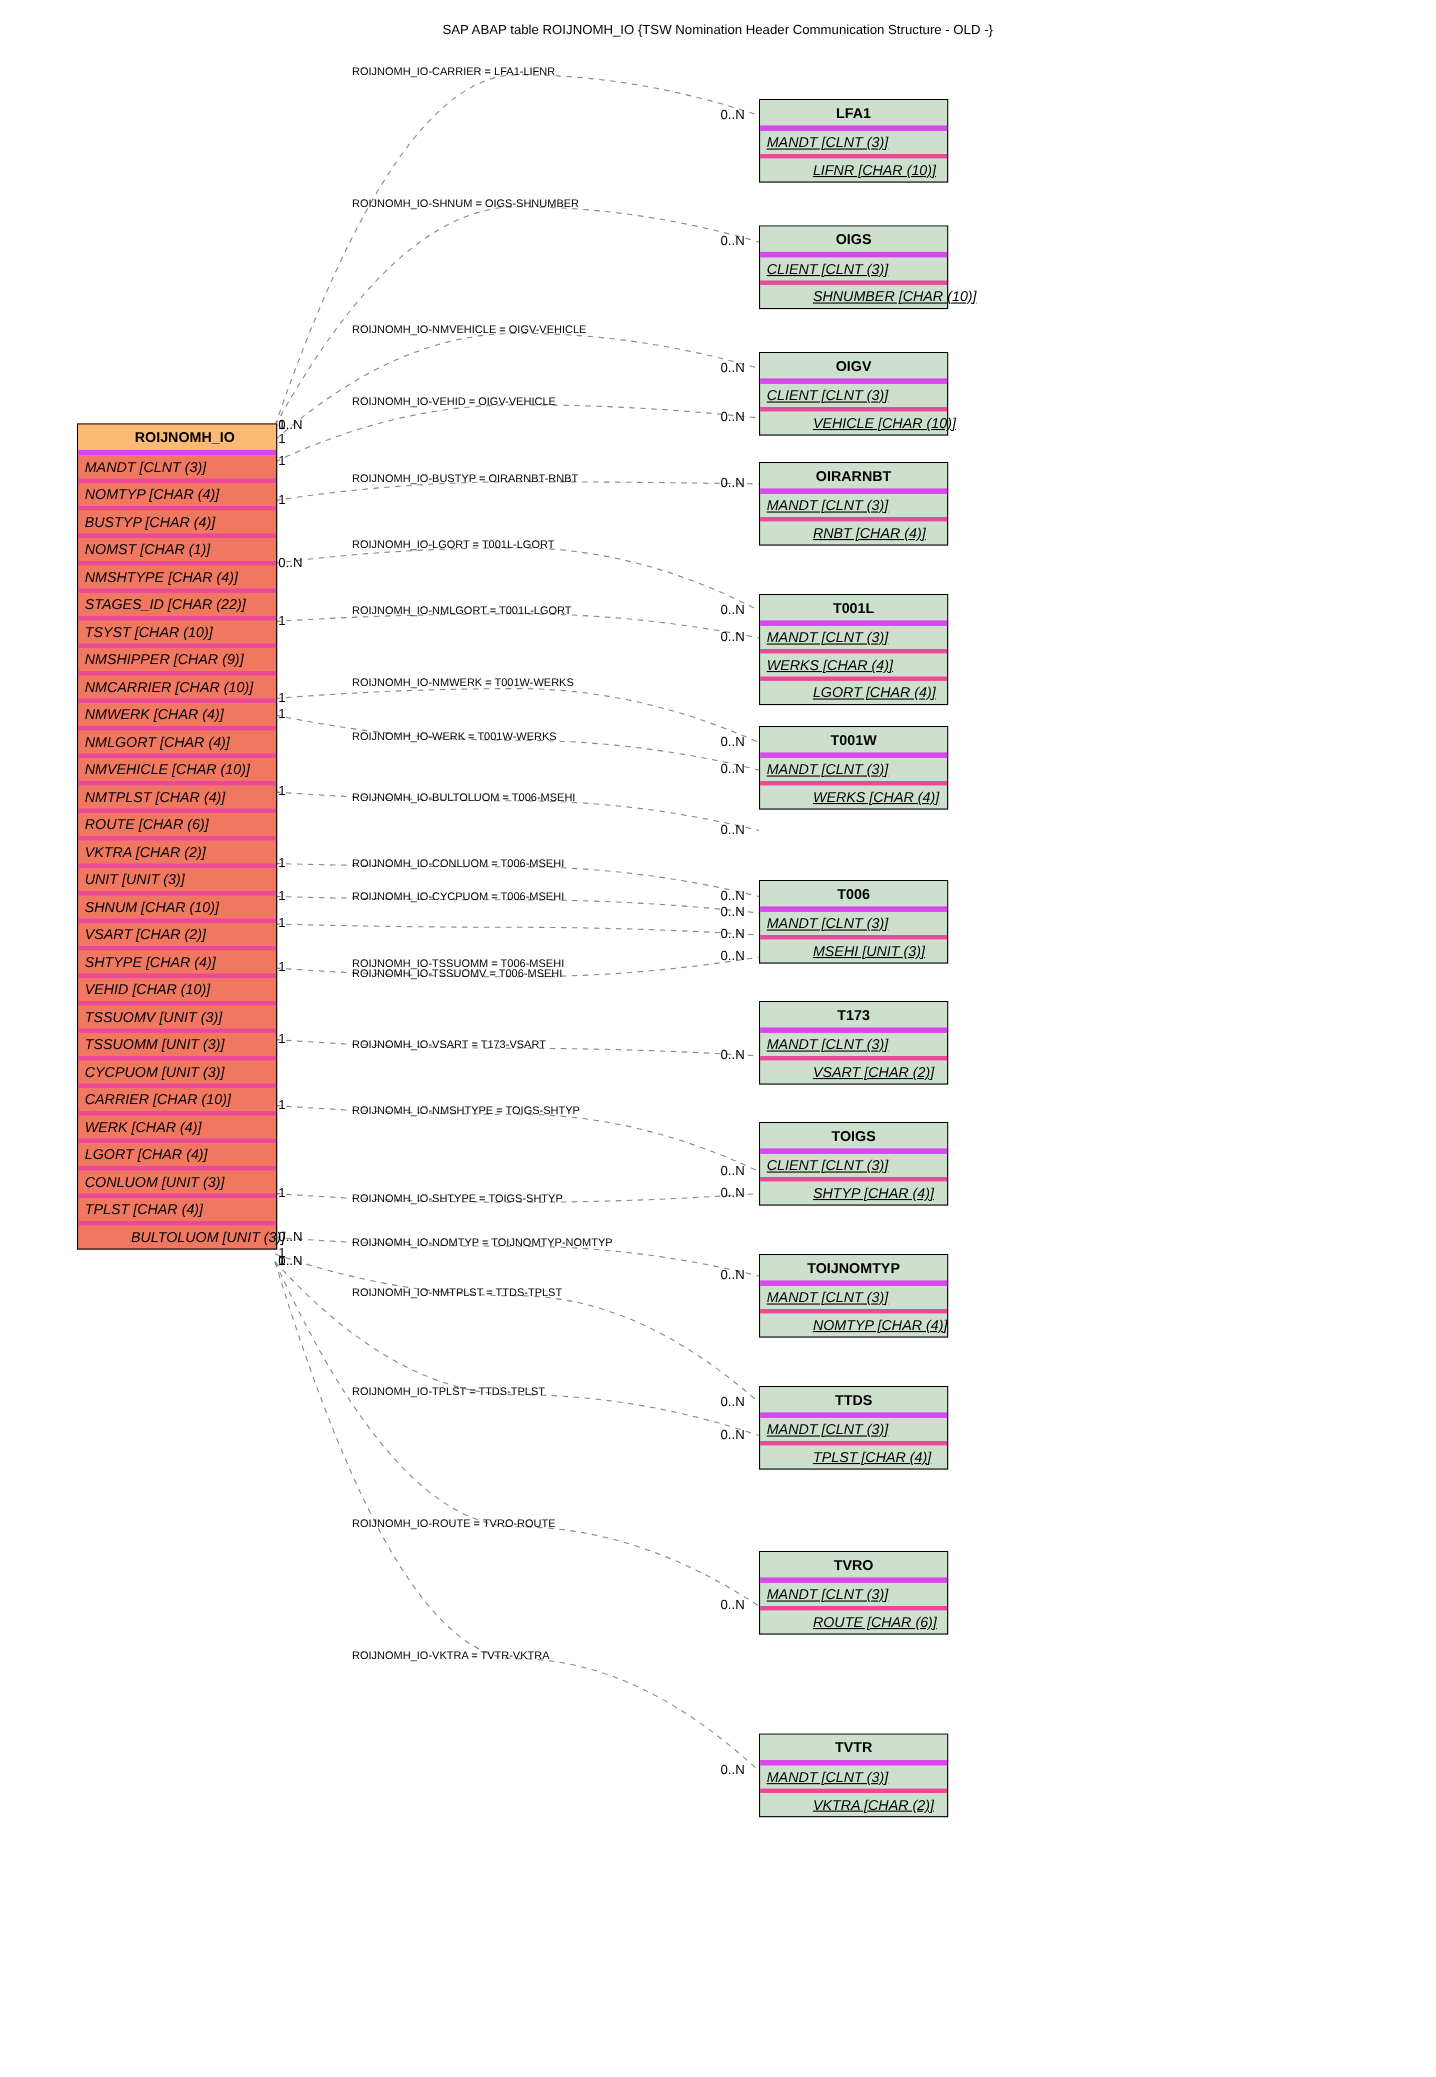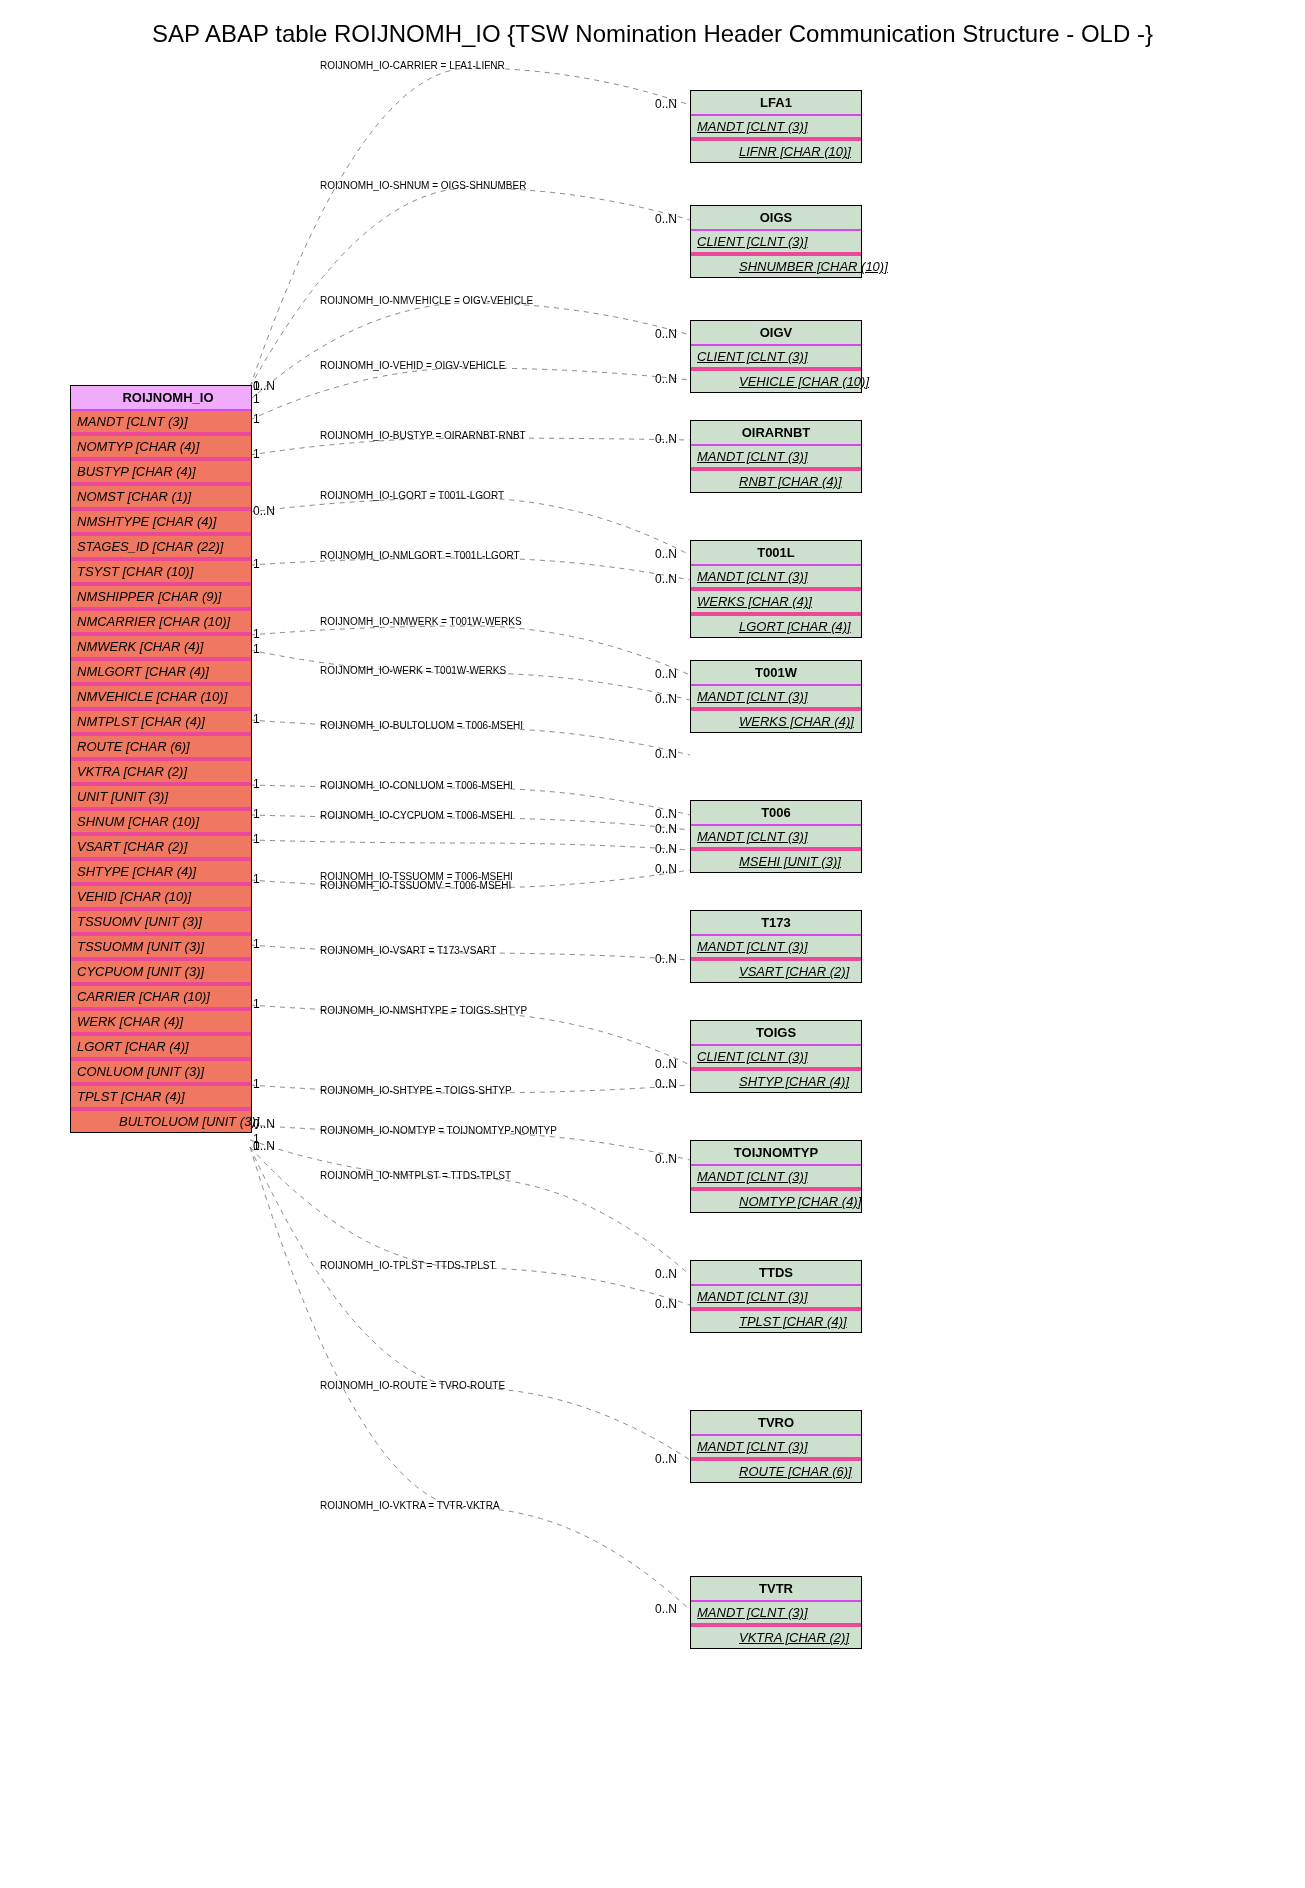--- a/index.html
+++ b/index.html
@@ -6,57 +6,57 @@
     font-family: Arial, sans-serif;
     font-size: 13px;
     background: #fff;
     margin: 0;
     padding: 10px;
     width: 1305px;
     position: relative;
   }
   .title {
     text-align: center;
-    font-size: 24px;
+    font-size: 12px;
     margin-bottom: 26px;
     position: absolute;
     top: 10px;
     left: 0;
     width: 100%;
   }
   .diagram {
     position: relative;
     width: 1285px;
     height: 1870px;
   }
   .entity {
     position: absolute;
     border: 1px solid #000;
     background: #fff;
   }
   .entity-header {
     font-weight: bold;
     text-align: center;
     padding: 4px;
-    border-bottom: 2px solid #d946ef;
+    border-bottom: 5px solid #d946ef;
   }
   .entity-row {
     padding: 3px 6px;
     border-bottom: 4px solid #ec4899;
     white-space: nowrap;
   }
   .entity-row:last-child {
     border-bottom: none;
     padding-left: 48px;
   }
   .main-entity {
     background: #f07860;
   }
   .main-entity .entity-header {
-    background: #f0abfc;
+    background: #fdba74;
     padding-left: 18px;
   }
   .main-entity .entity-row {
     font-style: italic;
   }
   .ref-entity {
     background: #cde0cd;
   }
   .ref-entity .entity-header {
     background: #cde0cd;

